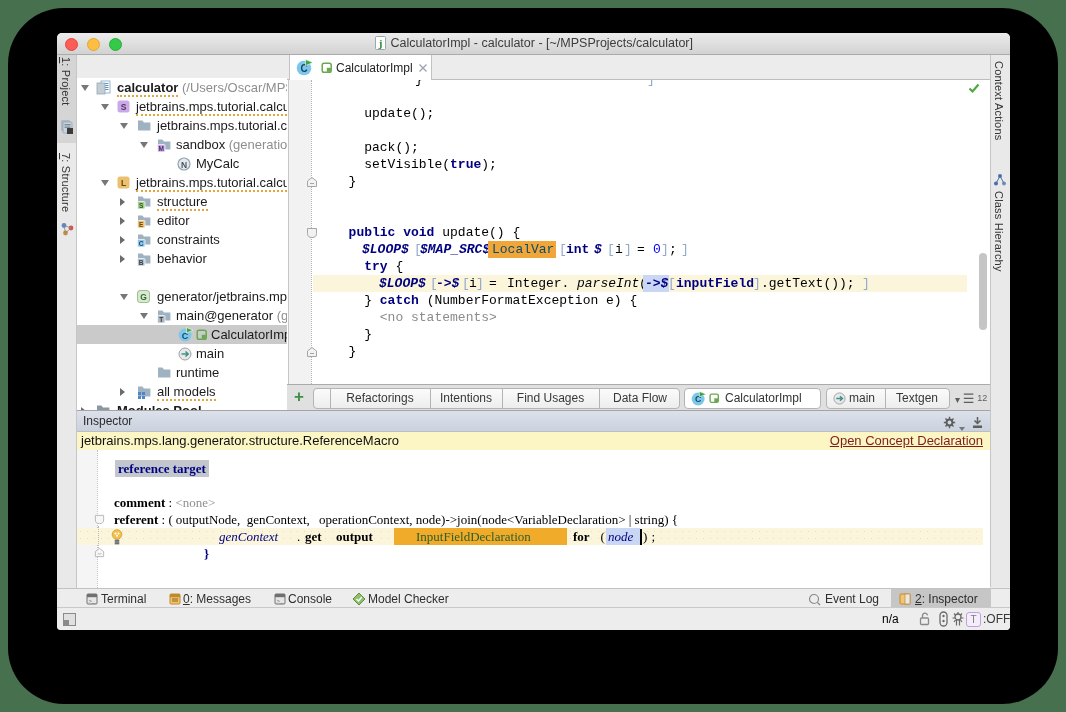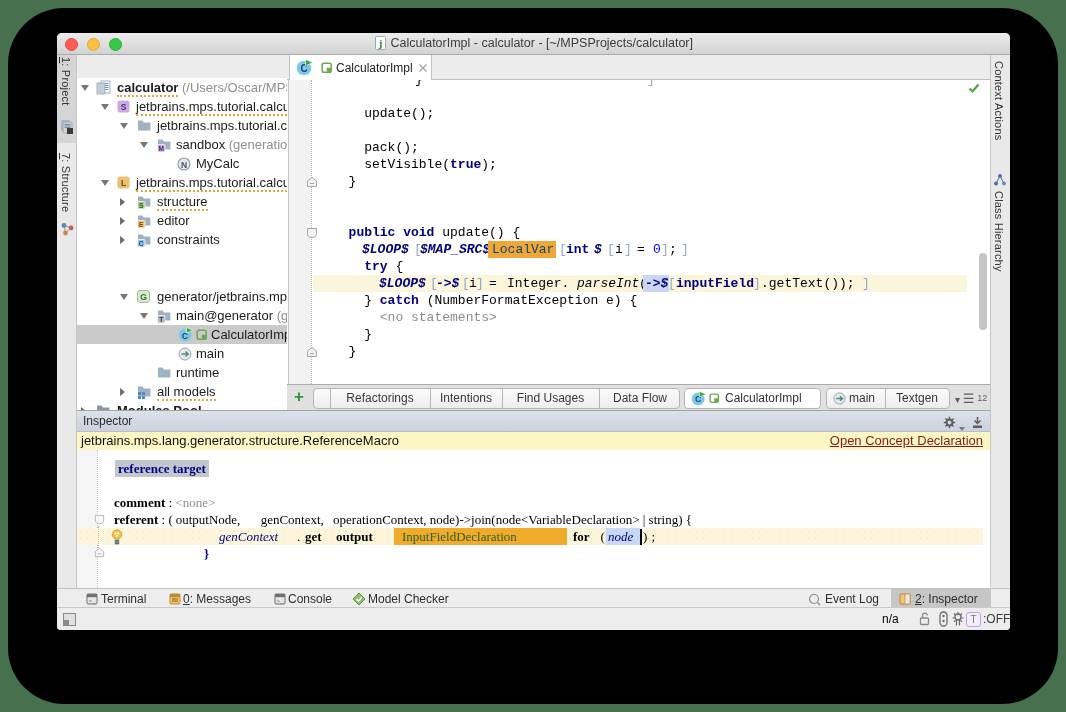--- a/index.html
+++ b/index.html
@@ -189,20 +189,29 @@
       </div>
     <div class="trow" style="top:152px">
         <div class="arr closed" style="left:43px"></div>
         <svg class="icn" style="left:60px;top:3px" width="14" height="14" viewBox="0 0 14 14">
           <path d="M1,1.5 h4.4 l1.5,2 H13.4 v8 H1 Z" fill="#9FB2C1"></path>
           <rect x="0.5" y="6.5" width="7.5" height="7.5" rx="1" fill="#8FC6E8" stroke="#FFF" stroke-width="0.7"></rect>
           <text x="4.2" y="12.5" font-size="6.5" font-weight="bold" fill="#1E4A6B" text-anchor="middle">C</text>
         </svg>
         <span class="lbl" style="left:80px">constraints</span>
       </div>
+    <div class="trow" style="top:171px">
+        <div class="arr closed" style="left:43px"></div>
+        <svg class="icn" style="left:60px;top:3px" width="14" height="14" viewBox="0 0 14 14">
+          <path d="M1,1.5 h4.4 l1.5,2 H13.4 v8 H1 Z" fill="#9FB2C1"></path>
+          <rect x="0.5" y="6.5" width="7.5" height="7.5" rx="1" fill="#B5C2CE" stroke="#FFF" stroke-width="0.7"></rect>
+          <text x="4.2" y="12.5" font-size="6.5" font-weight="bold" fill="#33414E" text-anchor="middle">B</text>
+        </svg>
+        <span class="lbl" style="left:80px">behavior</span>
+      </div>
     <div class="trow" style="top:209px">
         <div class="arr open" style="left:43px"></div>
         <svg class="icn" style="left:60px;top:3px" width="13" height="13" viewBox="0 0 13 13">
           <rect x="0.5" y="0.5" width="12" height="12" rx="2.5" fill="#D9E8D0" stroke="#8CB27E" stroke-width="0.8"></rect>
           <text x="6.5" y="9.5" font-size="8.5" font-weight="bold" fill="#2E6B2E" text-anchor="middle">G</text>
         </svg>
         <span class="lbl" style="left:80px">generator/jetbrains.mps.tutorial</span>
       </div>
     <div class="trow" style="top:228px">
         <div class="arr open" style="left:63px"></div>
@@ -389,36 +398,36 @@
   <svg class="icn" style="left:894px;top:5px" width="13" height="13" viewBox="0 0 13 13">
         <path d="M6.5,1 V7 M3.5,4.5 L6.5,7.5 L9.5,4.5" stroke="#5E5E5E" stroke-width="1.5" fill="none"></path>
         <rect x="2" y="9.5" width="9" height="2.5" fill="#5E5E5E"></rect>
       </svg></div>
   <div id="insp-yellow"><span style="margin-left:4px">jetbrains.mps.lang.generator.structure.ReferenceMacro</span><span style="position:absolute; right:7px; color:#7f1d1d; text-decoration:underline">Open Concept Declaration</span></div>
   <div id="insp-body">
     <div style="position:absolute; left:0; top:0; width:20px; height:138px; background:#F5F5F5"></div>
     <div style="position:absolute; left:20px; top:0; width:0px; height:138px; border-left:1px dotted #C2C2C2"></div>
     <div class="cl" style="left:38px; top:10px"><span class="nv" style="background:#C2C7CD; padding:1px 3px">reference target</span></div>
     <div class="cl" style="left:37px; top:44px"><b>comment</b> : <span style="color:#909090">&lt;none&gt;</span></div>
-    <div class="cl" style="left:37px; top:61px"><b>referent</b> : (<span style="margin-left:3px">outputNode,</span><span style="margin-left:17px"> genContext,</span><span style="margin-left:6px"> operationContext,</span> node)-&gt;join(node&lt;VariableDeclaration&gt; | string) {</div>
+    <div class="cl" style="left:37px; top:61px"><b>referent</b> : (<span style="margin-left:3px">outputNode,</span><span style="margin-left:3px"> genContext,</span><span style="margin-left:6px"> operationContext,</span> node)-&gt;join(node&lt;VariableDeclaration&gt; | string) {</div>
     <div style="position:absolute; left:0; top:78px; width:906px; height:17px; background:#FBF5DC; background-image:radial-gradient(#F5D6CD 0.8px, transparent 0.9px); background-size:7px 7px"></div>
     <div class="cl" style="left:0; top:78px">
       <svg class="icn" style="left:34px;top:1px" width="12" height="16" viewBox="0 0 12 16">
           <circle cx="6" cy="5.5" r="4.8" fill="#F2C04B" stroke="#D89B26" stroke-width="0.8"></circle>
           <circle cx="4.5" cy="4.5" r="1" fill="#FFF"></circle>
           <circle cx="7.5" cy="4.5" r="1" fill="#FFF"></circle>
           <circle cx="6" cy="6.8" r="1" fill="#FFF"></circle>
           <rect x="3.8" y="10.5" width="4.4" height="5" fill="#8E9398"></rect>
           <path d="M3.8,11.5 h4.4 M3.8,13 h4.4 M3.8,14.5 h4.4" stroke="#5E6368" stroke-width="0.7"></path>
         </svg>
       <span class="tok" style="left:142px; font-style:italic; color:#000080">genContext</span>
       <span class="tok" style="left:220px">.</span>
       <span class="tok" style="left:228px"><b>get</b></span>
       <span class="tok" style="left:259px"><b>output</b></span>
-      <span class="tok" style="left:317px; width:173px; background:#F0AB2B; color:#2A5E2A; padding-left:8px">InputFieldDeclaration</span>
+      <span class="tok" style="left:317px; width:173px; background:#F0AB2B; color:#2A5E2A; padding-left:22px">InputFieldDeclaration</span>
       <span class="tok" style="left:496px"><b>for</b></span>
       <span class="tok" style="left:523.5px">(</span>
       <span class="tok" style="left:529px; width:34px; background:#C9D7F5"></span>
       <span class="tok" style="left:531px; font-style:italic; color:#000080">node</span>
       <span class="tok" style="left:563px; width:1.5px; background:#000; height:16px; top:0.5px"></span>
       <span class="tok" style="left:566px">)</span>
       <span class="tok" style="left:574.5px">;</span>
     </div>
     <div class="cl" style="left:0; top:95px"><span class="tok nv" style="left:127px">}</span></div>
 

